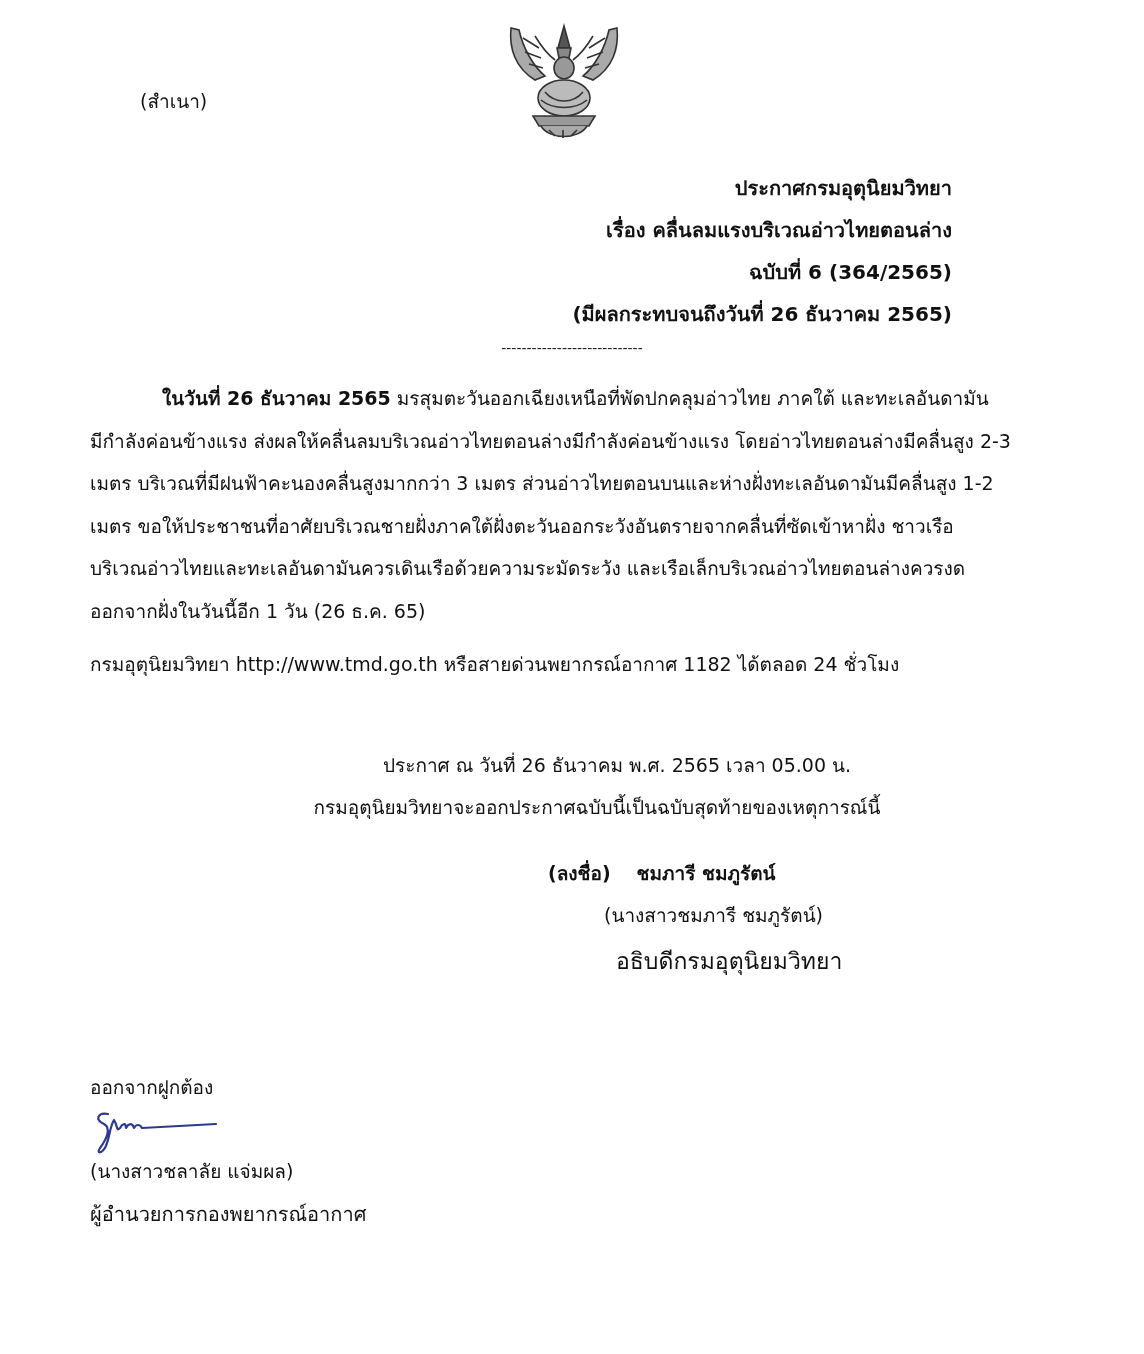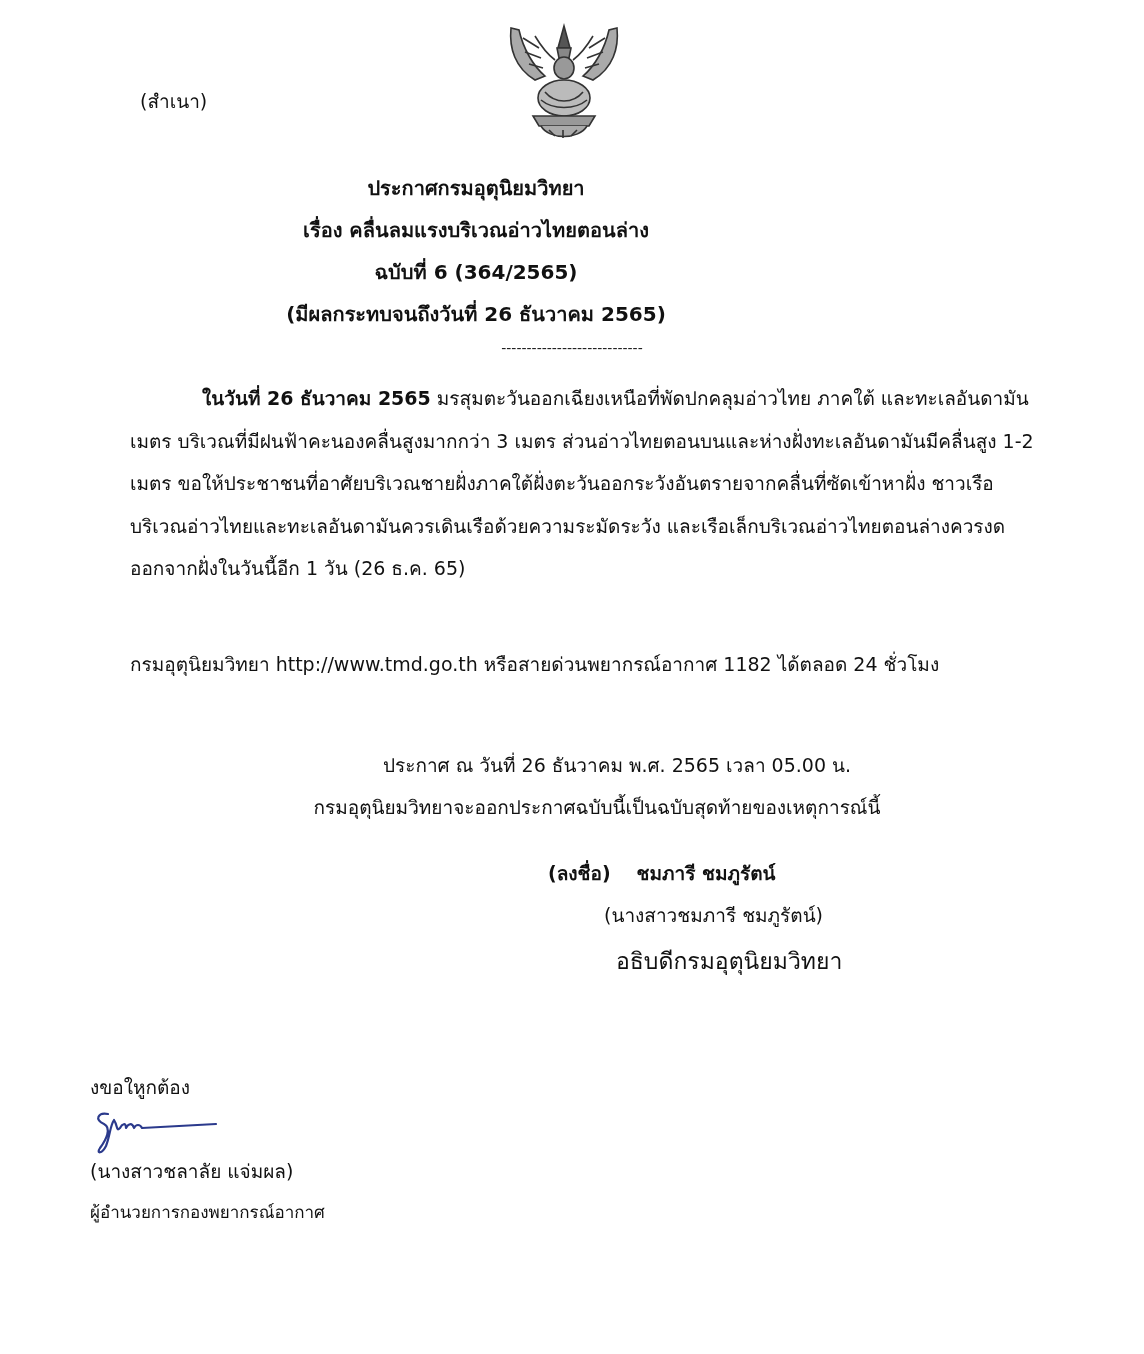--- a/index.html
+++ b/index.html
@@ -19,21 +19,21 @@
     .copy-mark {
       left: 140px; top: 86px;
       font-size: 19px;
     }
     .emblem {
       left: 505px; top: 18px;
       width: 118px; height: 128px;
     }
     .heading {
       left: 0; width: 952px;
-      text-align: center;
+      text-align: right;
       font-weight: bold;
       font-size: 20px;
     }
     .h1 { top: 172px; }
     .h2 { top: 214px; }
     .h3 { top: 256px; }
     .h4 { top: 298px; }
     .separator {
       left: 0; width: 1144px; top: 340px;
       text-align: center;
@@ -42,42 +42,41 @@
       color: #222;
     }
     .para {
       position: absolute;
       left: 90px;
       width: 956px;
       font-size: 19px;
       line-height: 42.5px;
       text-align: justify;
       text-align-last: left;
-      margin-left: 40px;
     }
     .para .line { display: block; white-space: nowrap; }
     .para .indent { padding-left: 72px; }
     .p1 { top: 377px; }
     .p2 { top: 643px; }
     .bold { font-weight: bold; }
     .center-line {
       left: 0; width: 1234px;
       text-align: center;
       font-size: 19px;
     }
     .c1 { top: 750px; }
     .c2 { top: 792px; left: -10px; width: 1214px; }
     .sign1 { left: 548px; top: 858px; font-size: 19px; font-weight: bold; }
     .sign1 .gap { display: inline-block; width: 26px; }
     .sign2 { left: 604px; top: 900px; font-size: 19px; }
     .sign3 { left: 616px; top: 943px; font-size: 23px; }
     .certified { left: 90px; top: 1072px; font-size: 19px; }
     .signature { left: 92px; top: 1106px; width: 130px; height: 50px; }
     .cert-name { left: 90px; top: 1156px; font-size: 19px; }
-    .cert-title { left: 90px; top: 1198px; font-size: 17px; }
+    .cert-title { left: 90px; top: 1198px; font-size: 20px; }
   </style>
 </head>
 <body>
 
 <div class="abs copy-mark">(สำเนา)</div>
 
 <div class="abs emblem">
   <svg width="118" height="128" viewBox="0 0 118 128">
     <g fill="none" stroke="#333" stroke-width="1.6">
 
@@ -106,39 +105,40 @@
 </div>
 
 <div class="abs heading h1">ประกาศกรมอุตุนิยมวิทยา</div>
 <div class="abs heading h2">เรื่อง คลื่นลมแรงบริเวณอ่าวไทยตอนล่าง</div>
 <div class="abs heading h3">ฉบับที่ 6 (364/2565)</div>
 <div class="abs heading h4">(มีผลกระทบจนถึงวันที่ 26 ธันวาคม 2565)</div>
 <div class="abs separator">----------------------------</div>
 
 <div class="para p1">
   <span class="line indent"><span class="bold">ในวันที่ 26 ธันวาคม 2565</span><span> มรสุมตะวันออกเฉียงเหนือที่พัดปกคลุมอ่าวไทย ภาคใต้ และทะเลอันดามัน</span></span>
+  <span class="line">มีกำลังค่อนข้างแรง ส่งผลให้คลื่นลมบริเวณอ่าวไทยตอนล่างมีกำลังค่อนข้างแรง โดยอ่าวไทยตอนล่างมีคลื่นสูง 2-3</span>
   <span class="line">เมตร บริเวณที่มีฝนฟ้าคะนองคลื่นสูงมากกว่า 3 เมตร ส่วนอ่าวไทยตอนบนและห่างฝั่งทะเลอันดามันมีคลื่นสูง 1-2</span>
   <span class="line">เมตร ขอให้ประชาชนที่อาศัยบริเวณชายฝั่งภาคใต้ฝั่งตะวันออกระวังอันตรายจากคลื่นที่ซัดเข้าหาฝั่ง ชาวเรือ</span>
   <span class="line">บริเวณอ่าวไทยและทะเลอันดามันควรเดินเรือด้วยความระมัดระวัง และเรือเล็กบริเวณอ่าวไทยตอนล่างควรงด</span>
   <span class="line">ออกจากฝั่งในวันนี้อีก 1 วัน (26 ธ.ค. 65)</span>
 </div>
 
 <div class="para p2">
   <span class="line">กรมอุตุนิยมวิทยา http://www.tmd.go.th หรือสายด่วนพยากรณ์อากาศ 1182 ได้ตลอด 24 ชั่วโมง</span>
 </div>
 
 <div class="abs center-line c1">ประกาศ ณ วันที่ 26 ธันวาคม พ.ศ. 2565 เวลา 05.00 น.</div>
 <div class="abs center-line c2">กรมอุตุนิยมวิทยาจะออกประกาศฉบับนี้เป็นฉบับสุดท้ายของเหตุการณ์นี้</div>
 
 <div class="abs sign1">
   <span>(ลงชื่อ)</span><span class="gap"></span><span>ชมภารี ชมภูรัตน์</span>
 </div>
 <div class="abs sign2">(นางสาวชมภารี ชมภูรัตน์)</div>
 <div class="abs sign3">อธิบดีกรมอุตุนิยมวิทยา</div>
 
-<div class="abs certified">งขอใหูกต้อง</div>
+<div class="abs certified">ออกจากฝูกต้อง</div>
 <div class="abs signature">
   <svg width="130" height="50" viewBox="0 0 130 50">
     <path d="M16 8 C6 6 2 14 12 18 C20 22 14 34 8 42 C4 48 10 48 14 40 C18 30 18 20 22 14 C26 20 24 26 28 22 C30 18 34 16 34 22 C36 18 40 16 42 22 C44 18 48 18 50 22 L124 18" fill="none" stroke="#2b3a8c" stroke-width="2.2" stroke-linecap="round" stroke-linejoin="round"></path>
   </svg>
 </div>
 <div class="abs cert-name">(นางสาวชลาลัย แจ่มผล)</div>
 <div class="abs cert-title">ผู้อำนวยการกองพยากรณ์อากาศ</div>
 
 </body></html>

